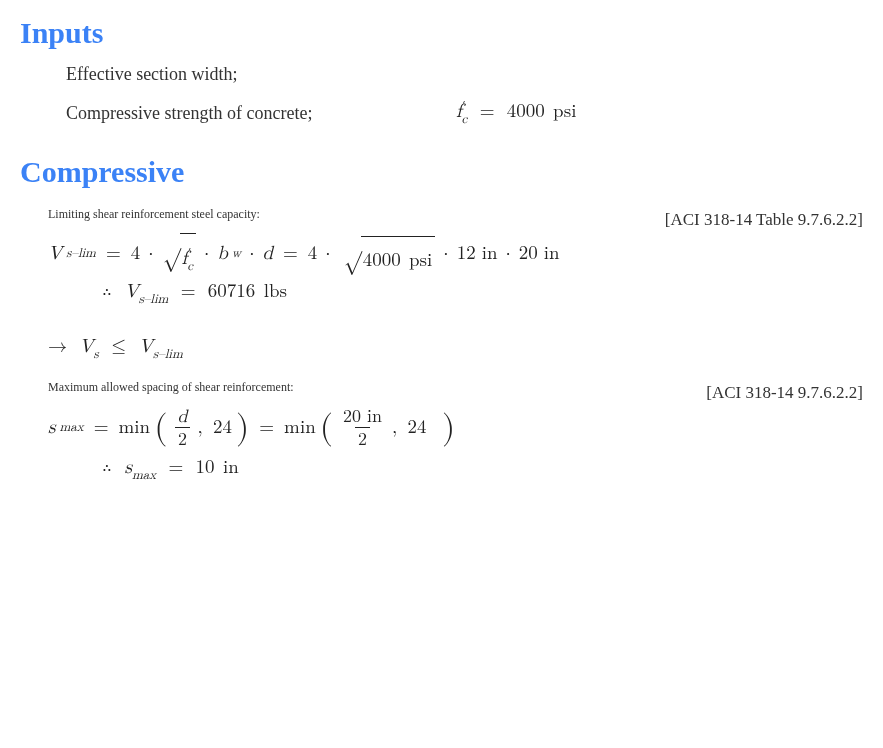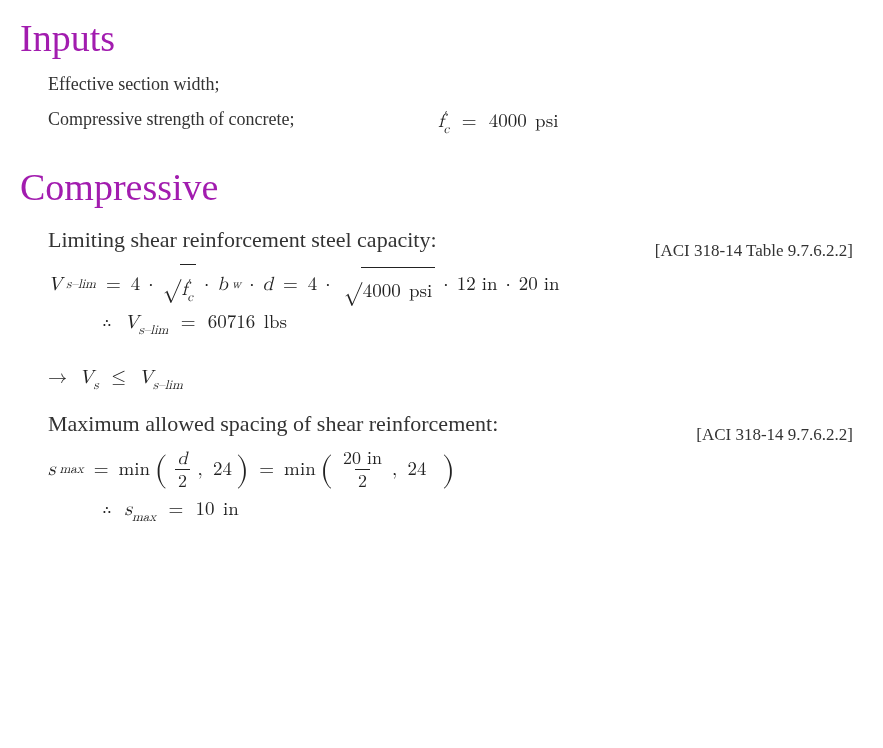--- a/index.html
+++ b/index.html
@@ -5,32 +5,34 @@
   body {
     font-family: Georgia, 'Times New Roman', serif;
     font-size: 18px;
     color: #222;
     background: #fff;
     margin: 0;
     padding: 8px 20px 30px 20px;
     width: 843px;
   }
   h2.section {
-    font-size: 38px;
-    font-weight: normal;
+    font-size: 30px;
+    font-weight: bold;
     margin: 8px 0 14px 0;
-    color: #a21caf;
+    color: #3b82f6;
   }
   .inputs-block {
     margin-left: 28px;
     margin-bottom: 28px;
   }
   .input-row {
     display: flex;
+    align-items: center;
     margin-bottom: 14px;
+    margin-left: 18px;
   }
   .input-desc {
     width: 390px;
     font-family: Georgia, serif;
     font-size: 18px;
     color: #333;
   }
   .input-expr {
     flex: 1;
     font-family: 'Latin Modern Math','STIX Two Math','Cambria Math',Georgia,serif;
@@ -50,30 +52,30 @@
   .sup {
     font-size: 12px;
     vertical-align: super;
   }
   .calc-block {
     margin-left: 28px;
   }
   .calc-para {
     margin-top: 18px;
     margin-bottom: 8px;
-    font-size: 22px;
+    font-size: 12px;
     color: #333;
   }
   .calc-line {
     position: relative;
     margin: 10px 0 8px 0;
   }
   .ref {
     position: absolute;
-    right: 10px;
+    right: 0;
     top: -22px;
     font-family: Georgia, serif;
     font-size: 17px;
     color: #333;
   }
   .eqn {
     font-family: 'Latin Modern Math','STIX Two Math','Cambria Math',Georgia,serif;
     font-size: 19px;
     display: flex;
     align-items: center;

